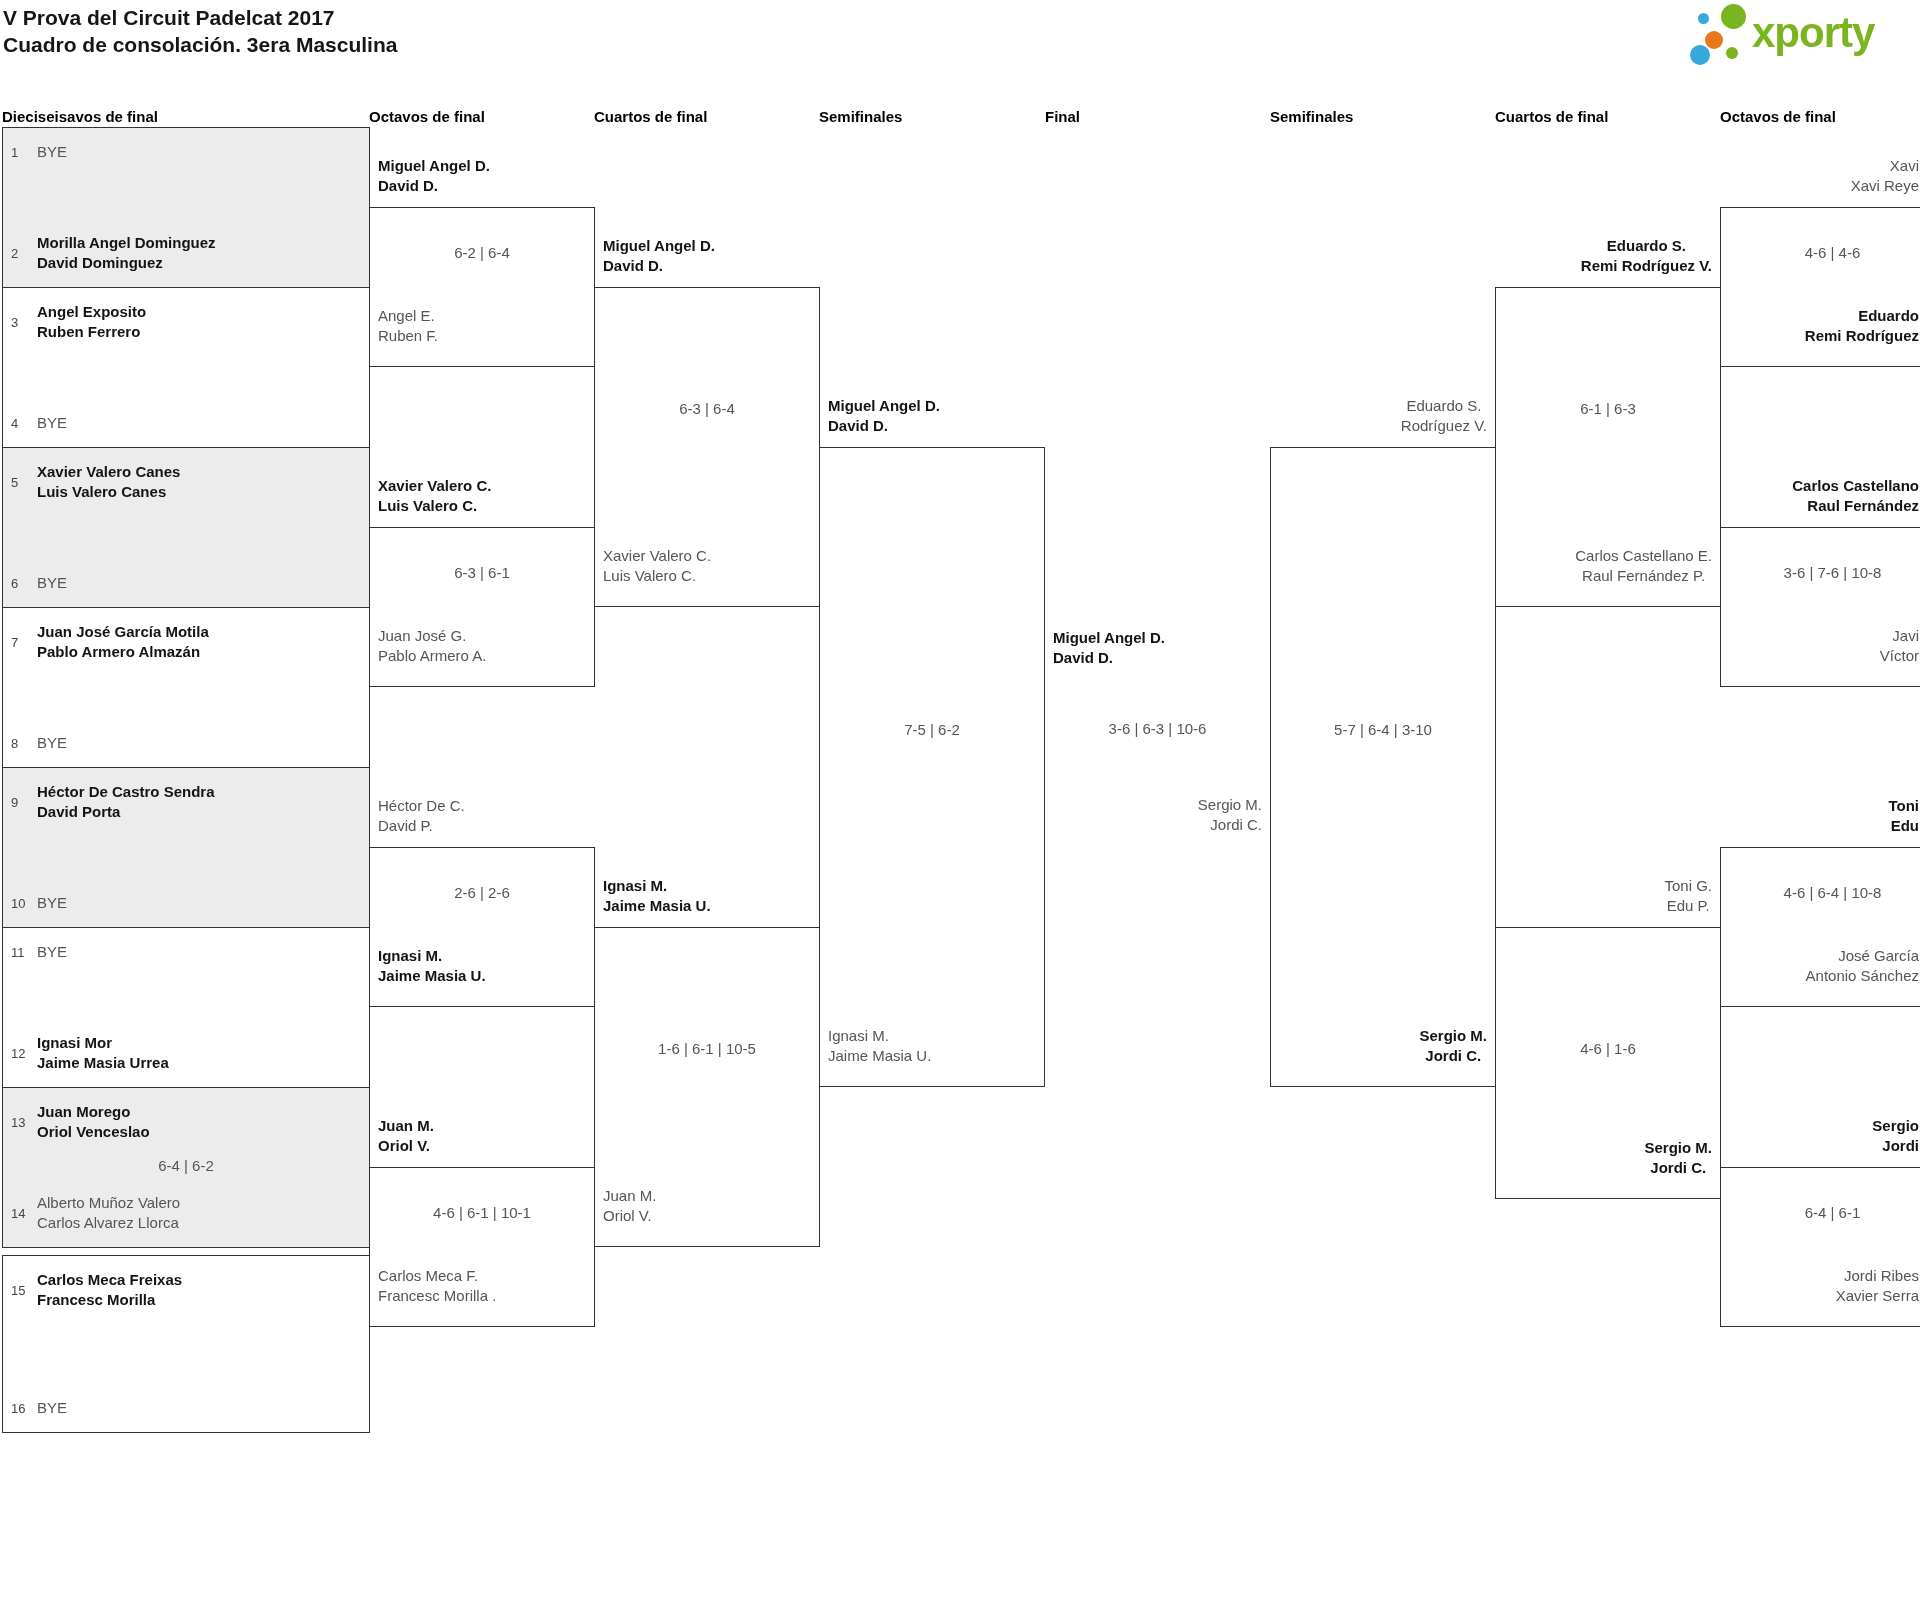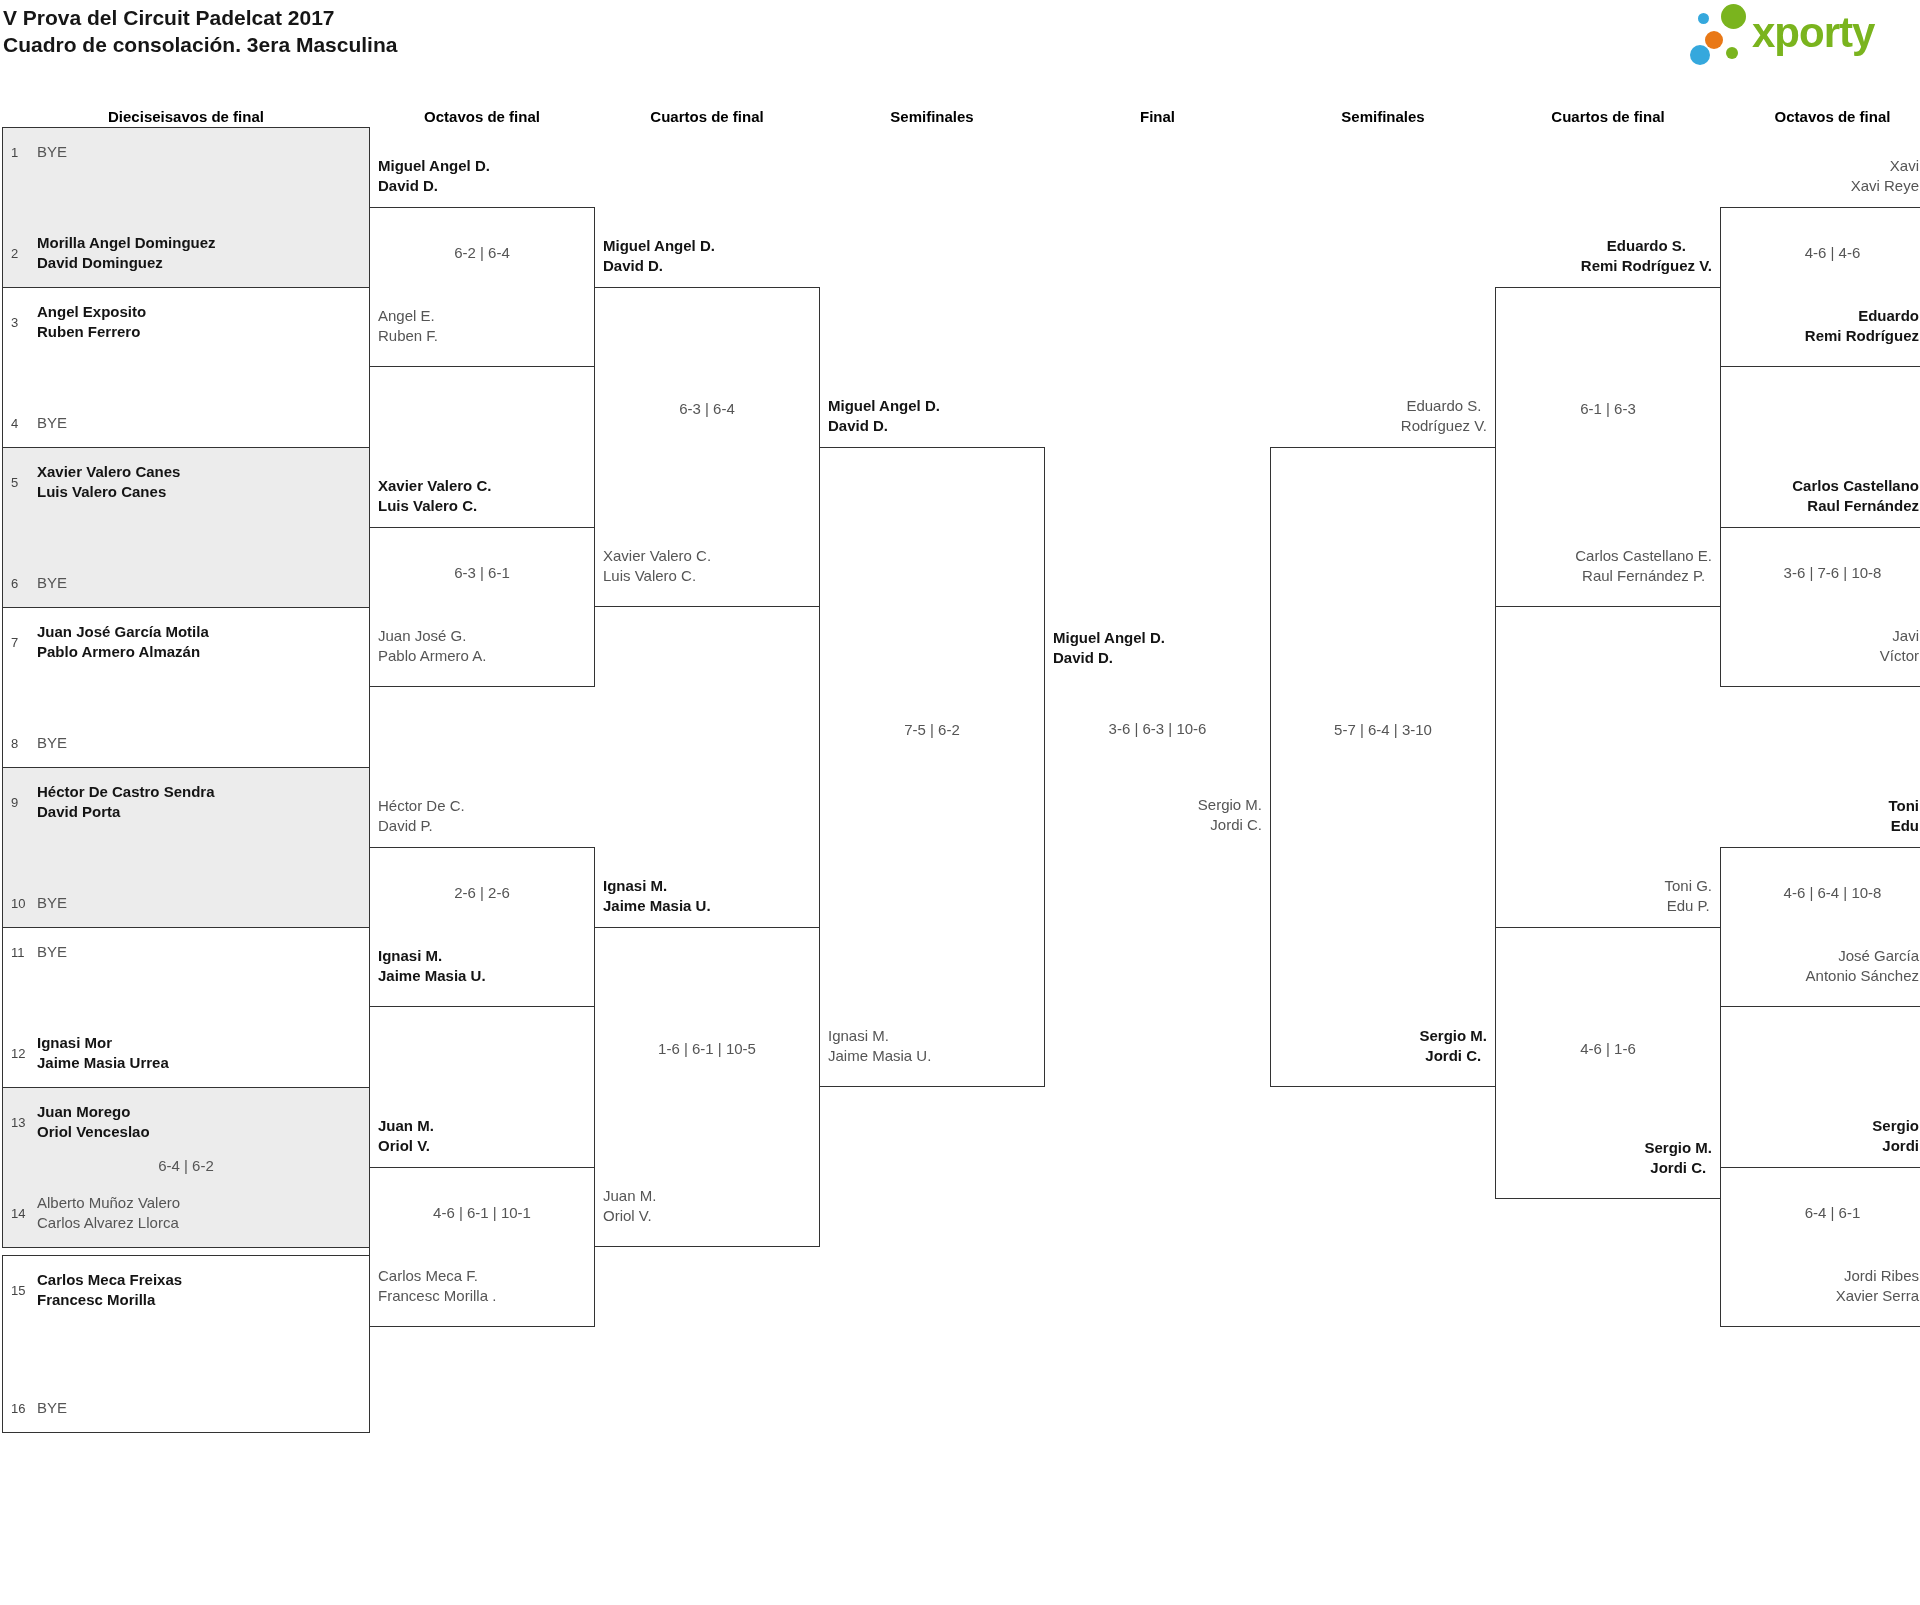--- a/index.html
+++ b/index.html
@@ -2,21 +2,21 @@
 <html><head>
 <meta charset="utf-8">
 <style>
   html,body{margin:0;padding:0;}
   body{
     width:1920px;height:1605px;position:relative;overflow:hidden;background:#fff;
     font-family:"Liberation Sans","DejaVu Sans",sans-serif;
     -webkit-font-smoothing:antialiased;
   }
   .title{position:absolute;left:3px;top:4px;font-size:21px;font-weight:700;color:#161616;line-height:27px;}
-  .hdr{position:absolute;top:108px;font-size:15px;font-weight:600;color:#000;text-align:center;}
+  .hdr{position:absolute;top:108px;font-size:15px;font-weight:600;color:#000;}
 
   
   .pairbox{position:absolute;left:2px;width:368px;border:1px solid #333;box-sizing:border-box;background:#fff;}
   .pairbox.g{background:#ececec;}
   .slot{position:absolute;left:8px;right:8px;display:flex;align-items:center;gap:9px;}
   .slot.t{top:14px;}
   .slot.b{bottom:14px;}
   .seed{font-size:13px;color:#454545;min-width:17px;flex:0 0 auto;}
   .tn{font-size:15px;line-height:20px;}
   .tn.bold{font-weight:700;color:#141414;}

